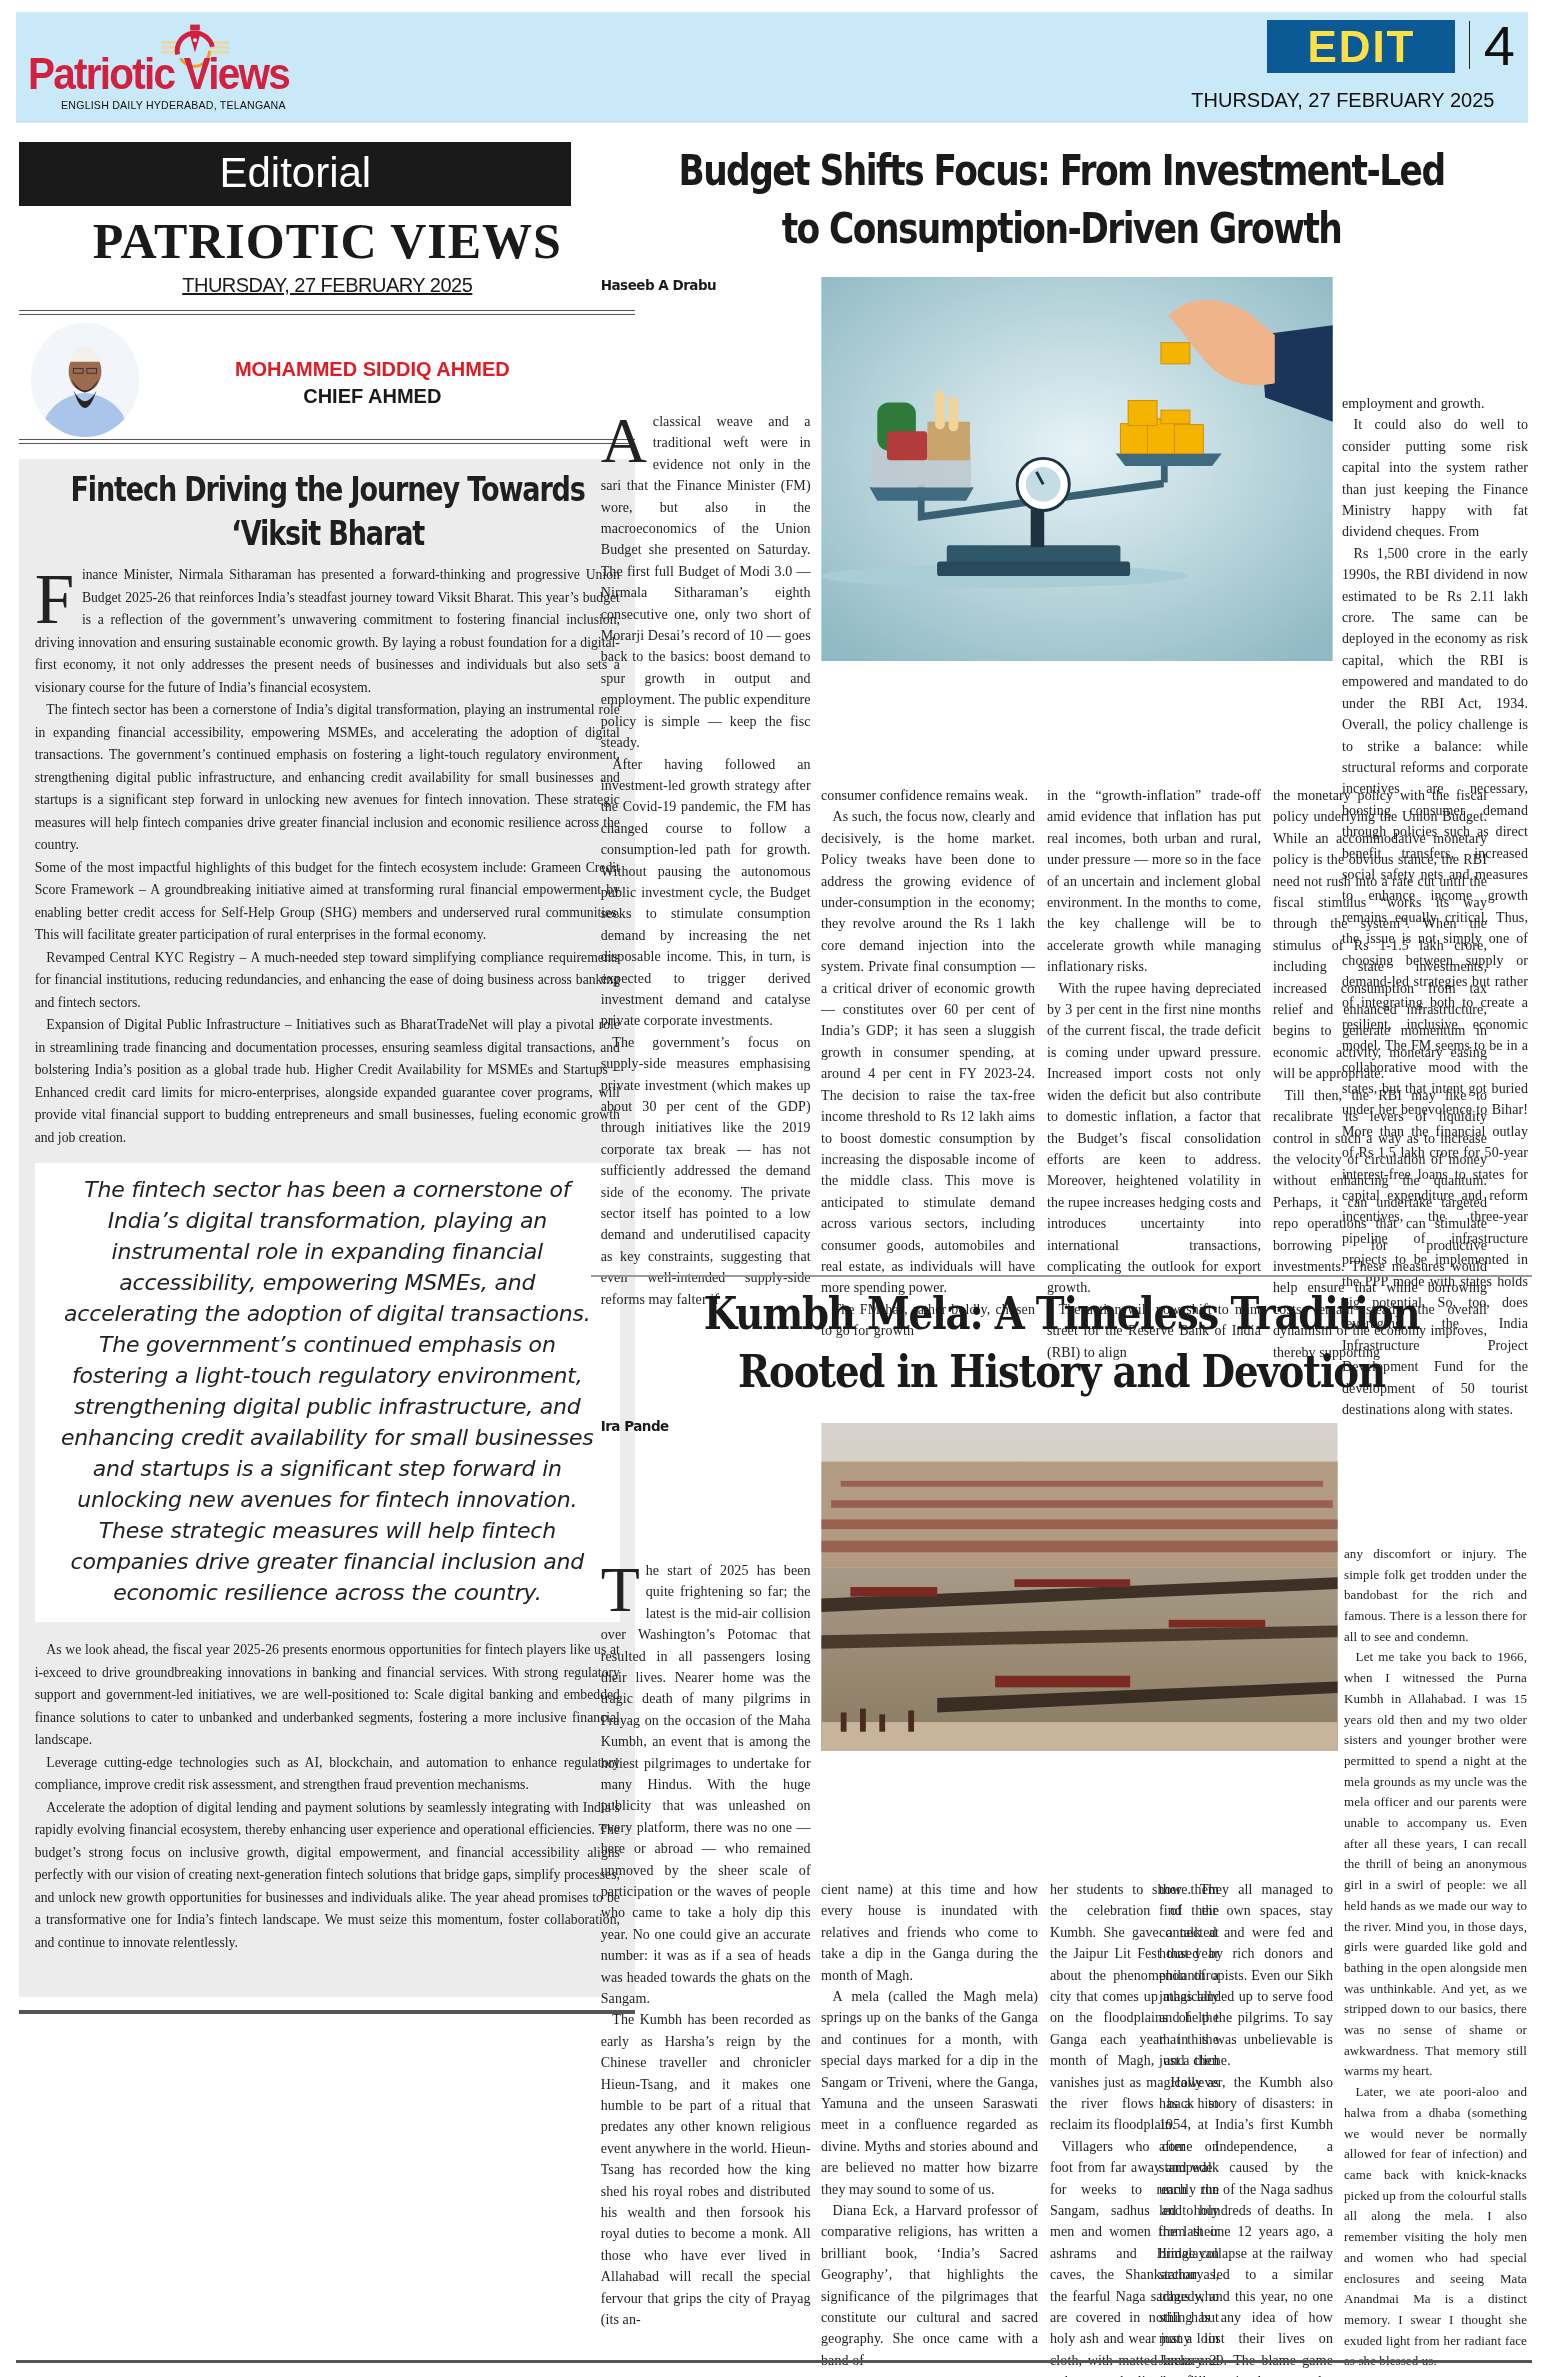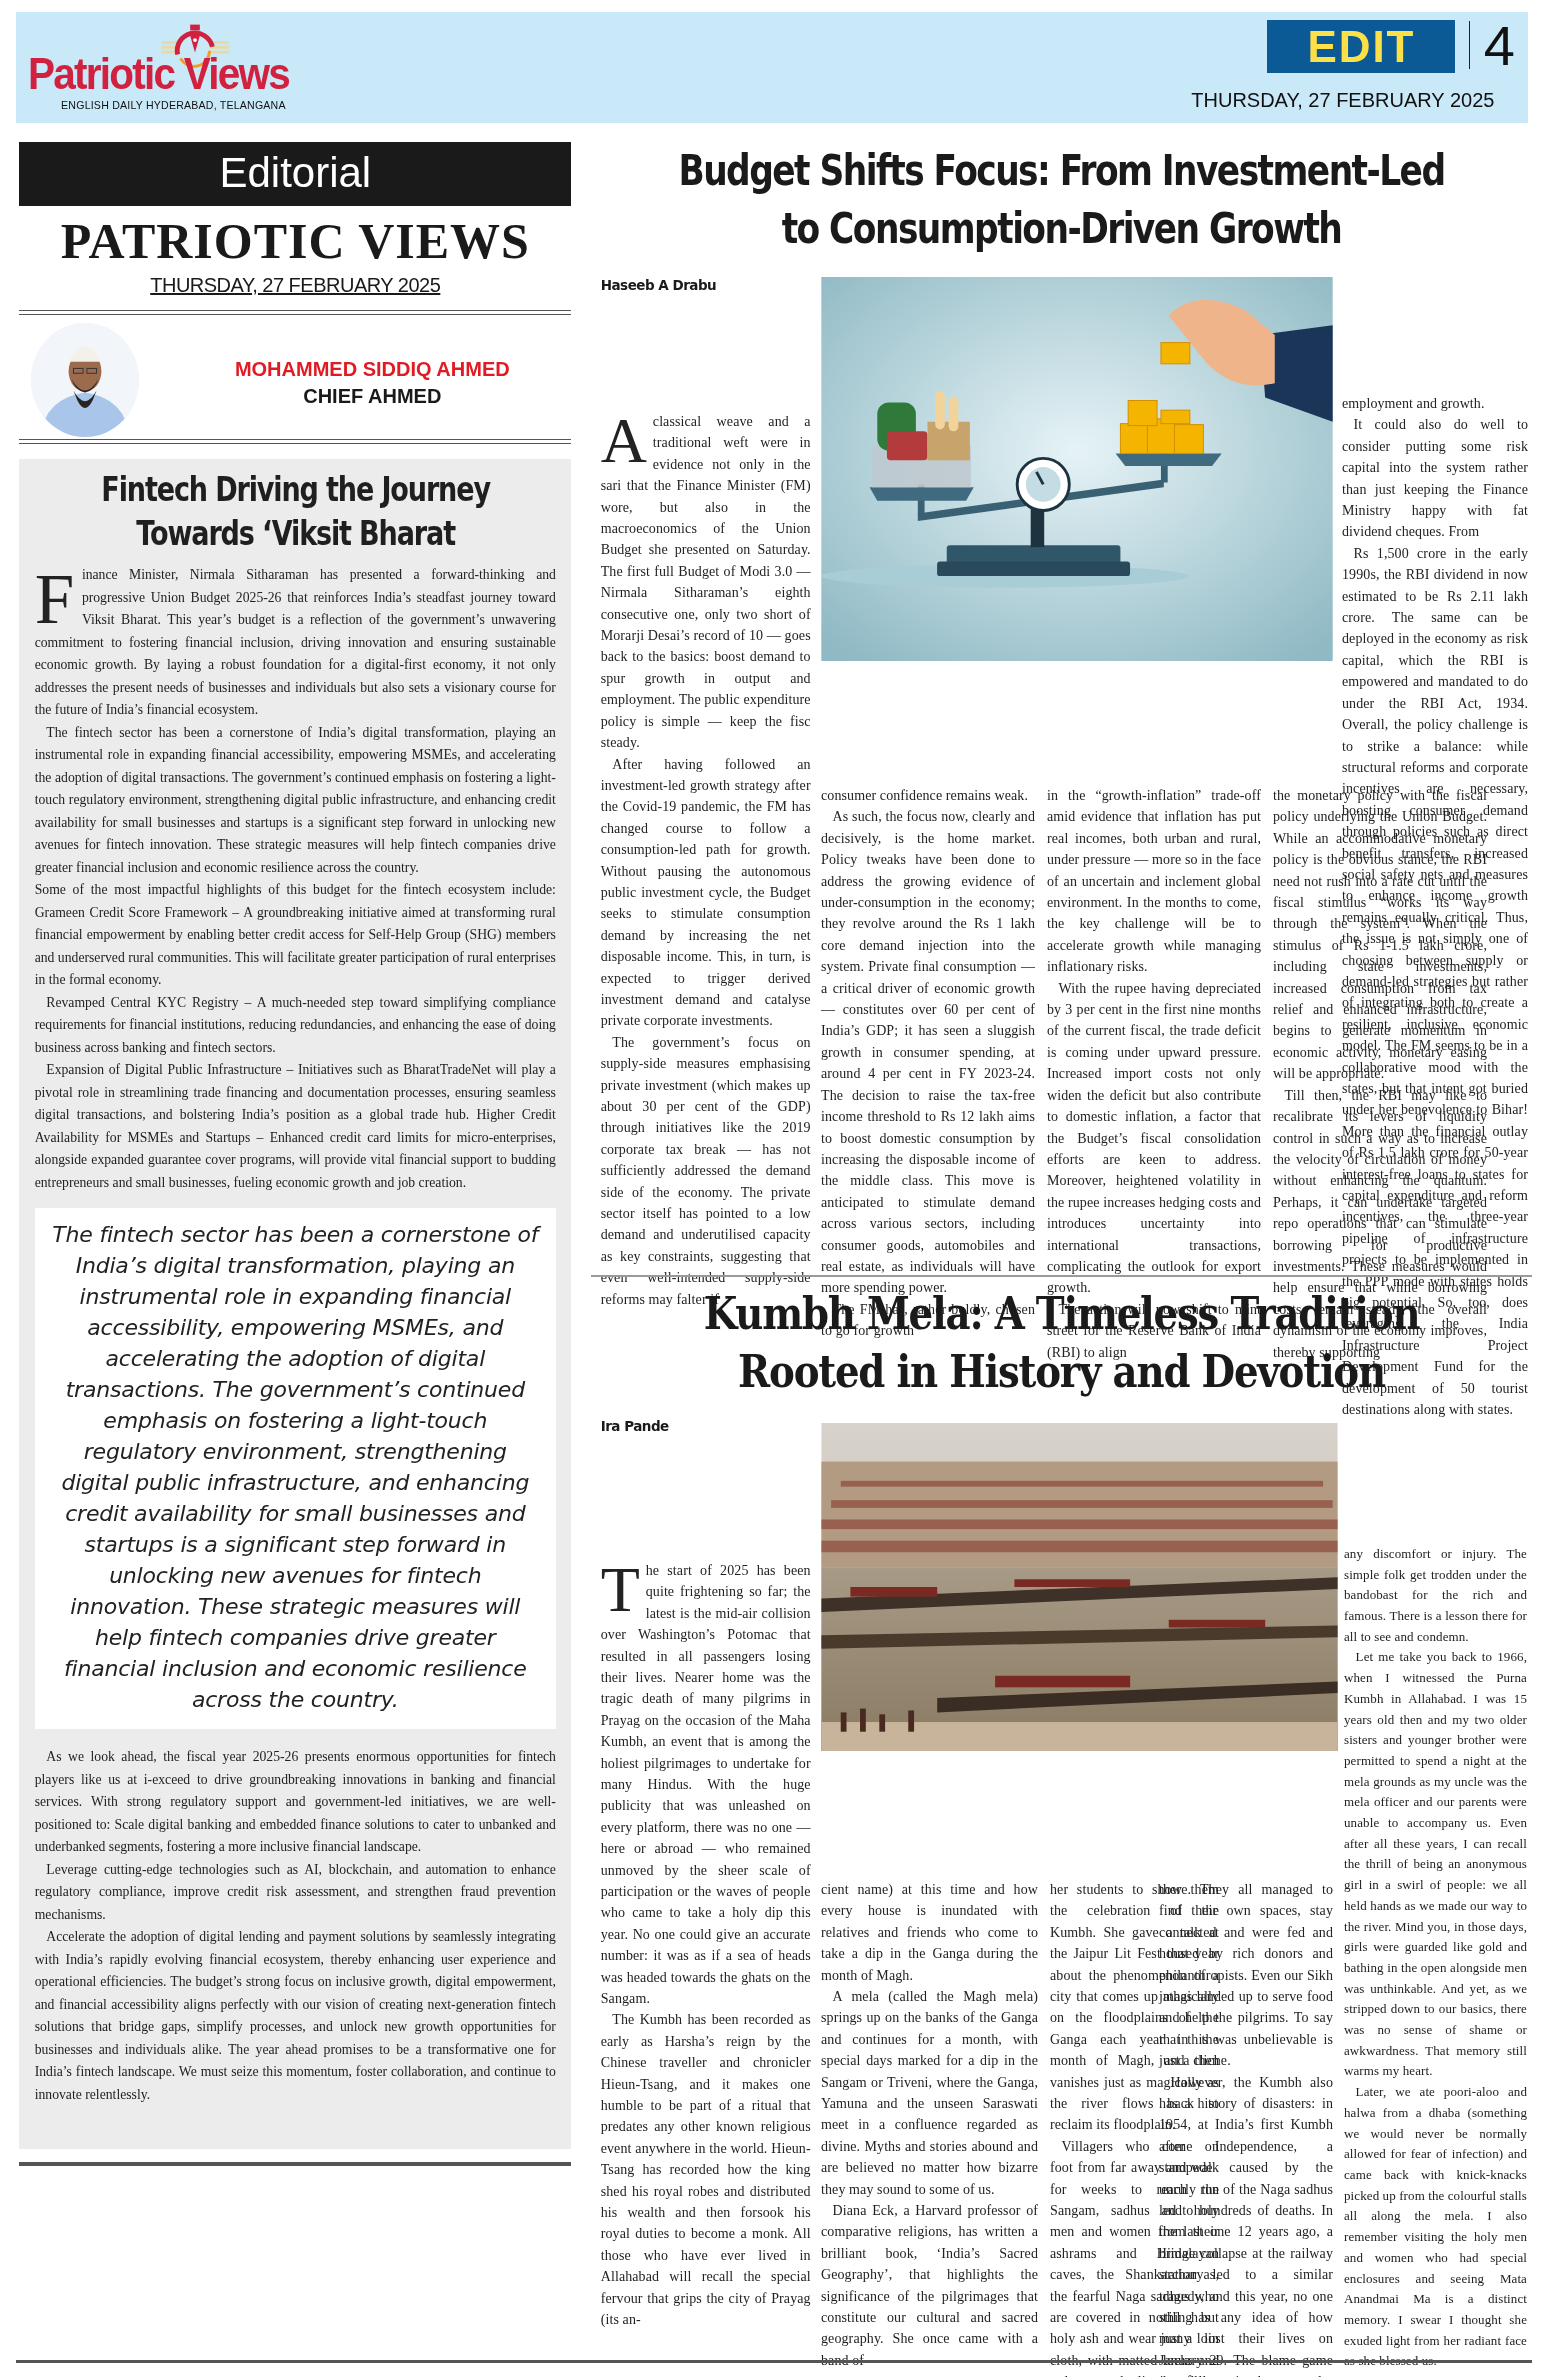--- a/index.html
+++ b/index.html
@@ -11,21 +11,21 @@
   .logo { position: absolute; left: 7.7px; top: 0; width: 319px; height: 111px; }
   .logo-word { position: absolute; left: 3.9px; top: 37px; font-family: "Liberation Sans", sans-serif; font-weight: bold; font-size: 44px; color: #d1213f; letter-spacing: -1.9px; transform: scaleX(0.92); transform-origin: left; white-space: nowrap; }
   .logo-emblem { position: absolute; left: 137px; top: 2.9px; width: 68px; height: 56px; }
   .tagline { position: absolute; left: 37px; top: 87px; font-family: "Liberation Sans", sans-serif; font-size: 10.6px; color: #111; letter-spacing: 0.2px; }
   .edit-badge { position: absolute; right: 73px; top: 8.7px; width: 188px; height: 53px; background: #0b5a95; color: #fde047; font-family: "Liberation Sans", sans-serif; font-weight: bold; font-size: 44px; line-height: 53px; text-align: center; letter-spacing: 1.9px; }
   .page-sep { position: absolute; right: 58px; top: 9.7px; width: 1.9px; height: 48px; background: #222; }
   .page-num { position: absolute; right: 13.5px; top: 3.9px; font-family: "Liberation Sans", sans-serif; font-size: 56px; color: #111; line-height: 62px; }
   .mast-date { position: absolute; right: 34px; top: 77px; font-family: "Liberation Sans", sans-serif; font-size: 20px; color: #111; }
 
   
-  .left-col { position: absolute; left: 19.3px; top: 142px; width: 552px; }
+  .left-col { position: absolute; left: 19.3px; top: 142px; width: 616px; }
   .editorial-bar { width: 552px; height: 64px; background: #1a1a1a; color: #fff; font-family: "Liberation Sans", sans-serif; font-size: 42px; text-align: center; line-height: 62px; }
   .pv-title { text-align: center; font-family: "Liberation Serif", serif; font-weight: bold; font-size: 50px; letter-spacing: 1px; margin-top: 5.8px; line-height: 58px; }
   .ed-date { text-align: center; margin-top: 3.9px; }
   .ed-date span { font-family: "Liberation Sans", sans-serif; font-size: 20px; text-decoration: underline; letter-spacing: -0.5px; }
   .dbl-rule { height: 4.8px; border-top: 1.9px solid #555; border-bottom: 1.9px solid #555; margin-top: 13.5px; }
   .patron { position: relative; height: 124px; }
   .avatar { position: absolute; left: 11.6px; top: 7.7px; width: 108px; height: 114px; border-radius: 50%; overflow: hidden; background: #eef2f7; }
   .patron-name { position: absolute; left: 150px; top: 43px; width: 406px; text-align: center; font-family: "Liberation Sans", sans-serif; font-weight: bold; color: #e11b24; font-size: 20px; }
   .patron-role { position: absolute; left: 150px; top: 70px; width: 406px; text-align: center; font-family: "Liberation Sans", sans-serif; font-weight: bold; color: #1a1a1a; font-size: 20px; }
   .article-box { background: #ececed; margin-top: 15px; padding: 9.7px 15.4px 13.5px 15.4px; }

